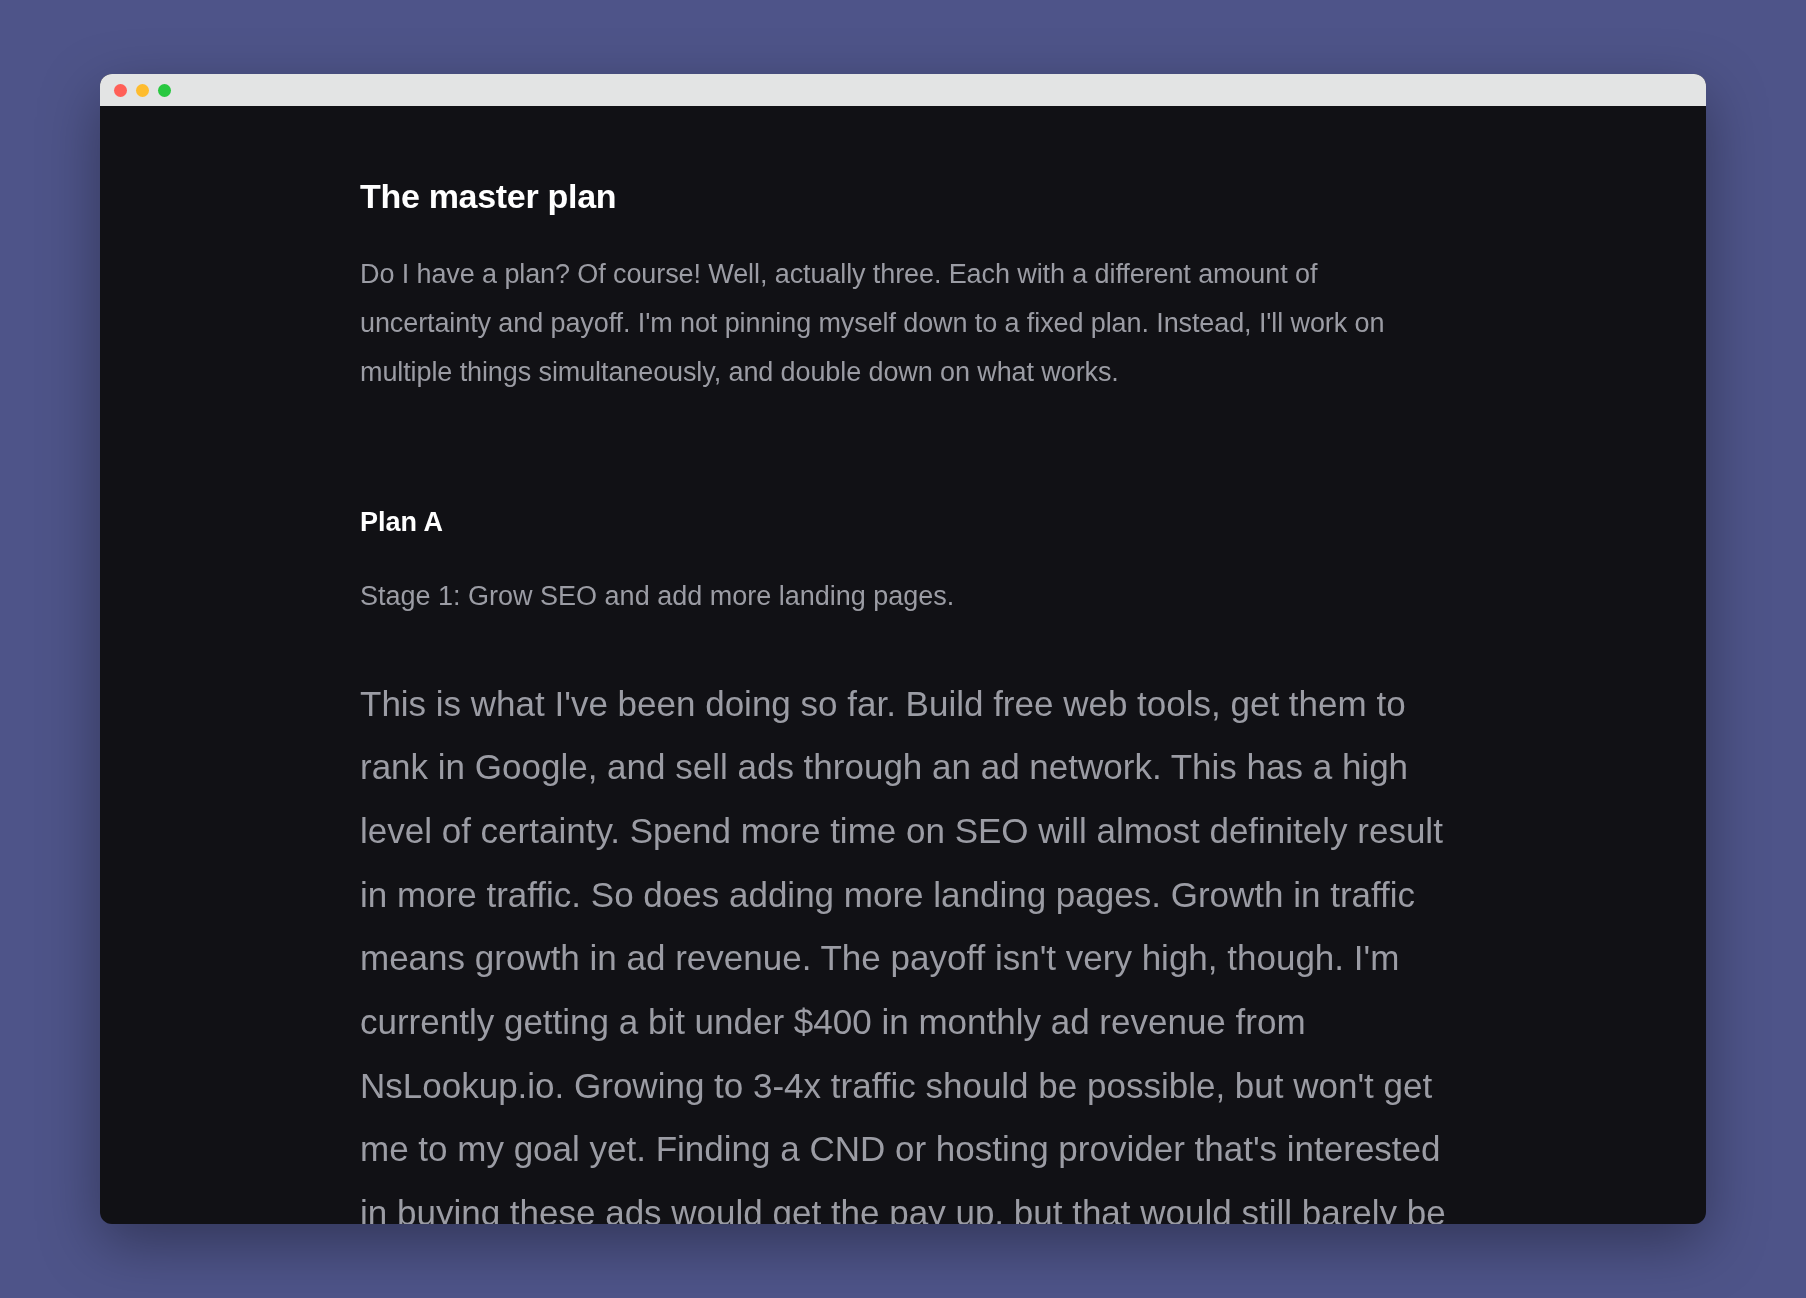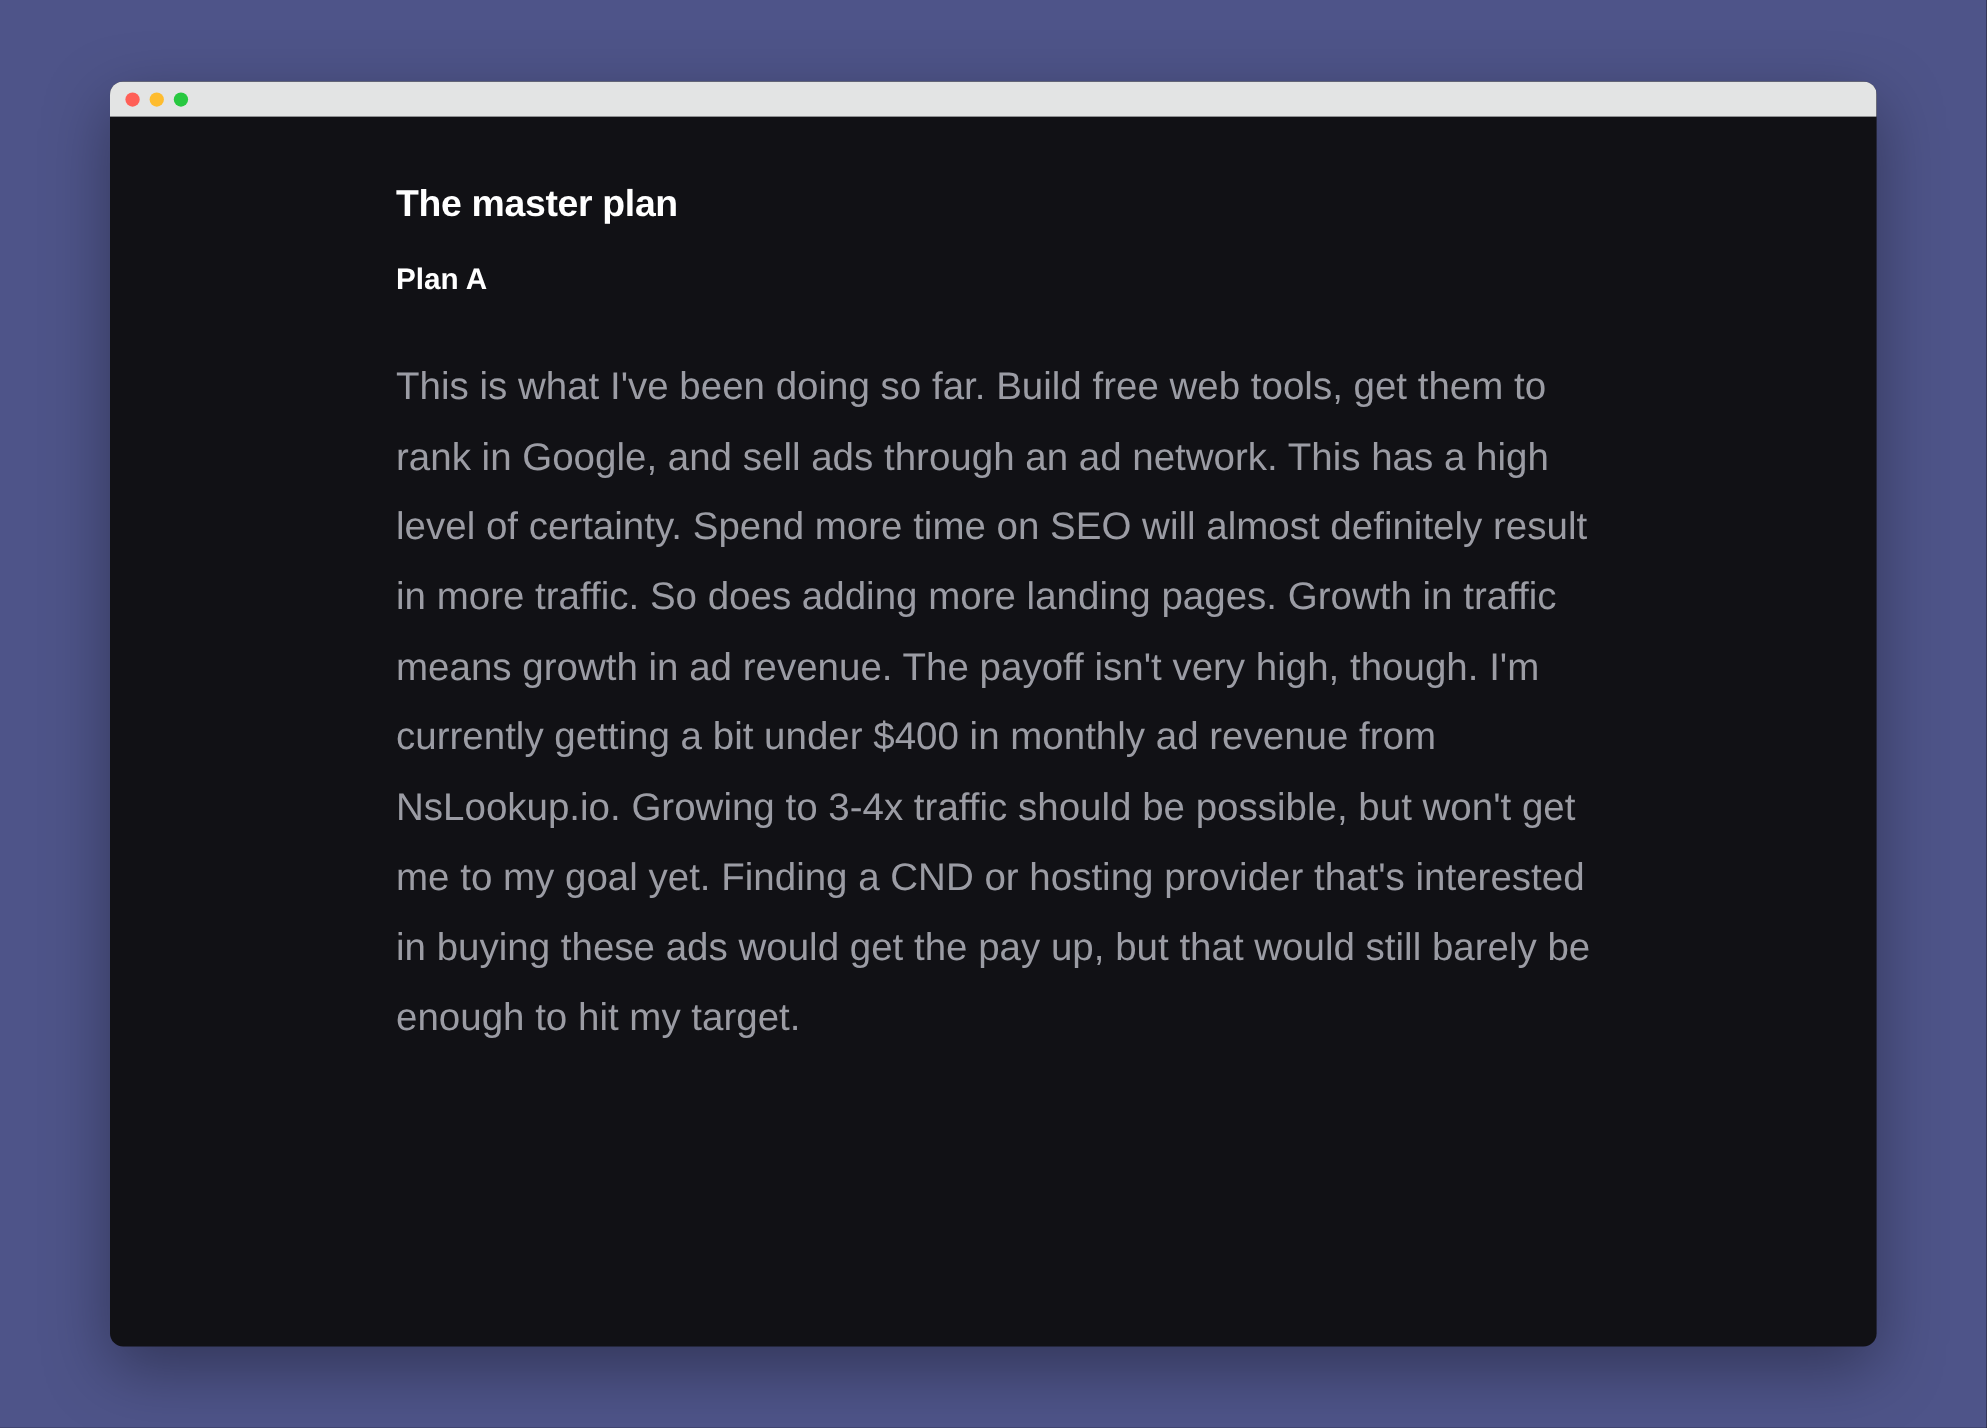--- a/index.html
+++ b/index.html
@@ -1,18 +1,19 @@
 <!DOCTYPE html>
 <html><head>
 <meta charset="utf-8">
 <style>
   * {
     margin: 0;
     padding: 0;
     box-sizing: border-box;
+    gap: 11px;
   }
   body {
     background: #4e5489;
     font-family: -apple-system, BlinkMacSystemFont, "Segoe UI", Helvetica, Arial, sans-serif;
     width: 1806px;
     height: 1298px;
     padding: 74px 100px;
   }
   .window {
     width: 100%;
@@ -85,19 +86,21 @@
 <body>
 
 <div class="window">
   <div class="titlebar">
     <div class="traffic-light tl-close"></div>
     <div class="traffic-light tl-min"></div>
     <div class="traffic-light tl-max"></div>
   </div>
   <div class="content">
     <h1 class="doc-title">The master plan</h1>
+    <p class="intro">Do I have a plan? Of course! Well, actually three. Each with a different amount of uncertainty and payoff. I'm not pinning myself down to a fixed plan. Instead, I'll work on multiple things simultaneously, and double down on what works.</p>
 
     <h2 class="plan-heading">Plan A</h2>
     <div class="stages">
+      <span class="stage-line">Stage 1: Grow SEO and add more landing pages.</span>
     </div>
     <p class="plan-body">This is what I've been doing so far. Build free web tools, get them to rank in Google, and sell ads through an ad network. This has a high level of certainty. Spend more time on SEO will almost definitely result in more traffic. So does adding more landing pages. Growth in traffic means growth in ad revenue. The payoff isn't very high, though. I'm currently getting a bit under $400 in monthly ad revenue from NsLookup.io. Growing to 3-4x traffic should be possible, but won't get me to my goal yet. Finding a CND or hosting provider that's interested in buying these ads would get the pay up, but that would still barely be enough to hit my target.</p>
   </div>
 </div>
 
 </body></html>

